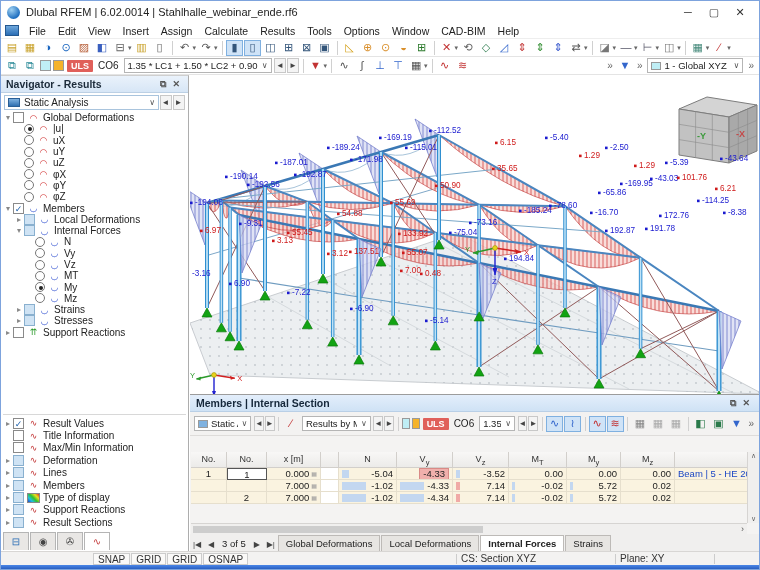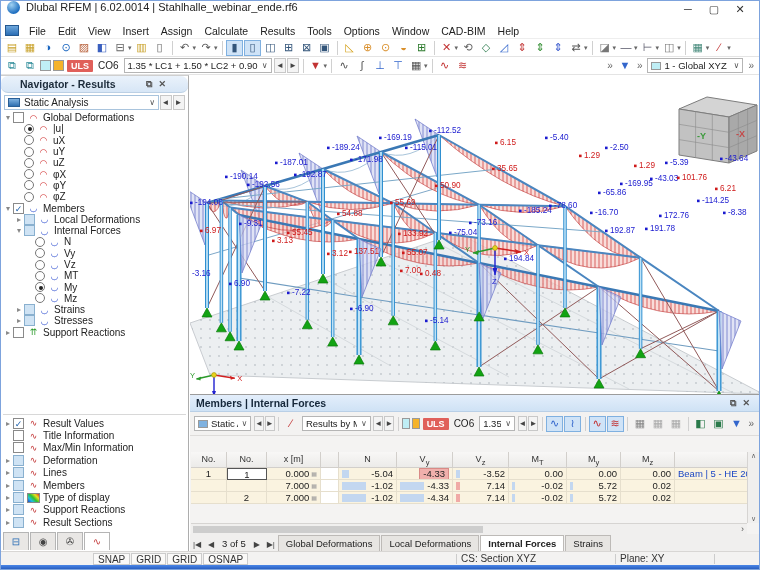--- a/index.html
+++ b/index.html
@@ -1,20 +1,20 @@
 <!DOCTYPE html>
 <html><head>
 <meta charset="utf-8">
 <style>
   html,body{margin:0;padding:0;background:#888;}
   *{box-sizing:border-box;}
   #win{position:relative;width:760px;height:570px;background:#fff;overflow:hidden;
        font-family:"Liberation Sans",sans-serif;color:#222;border:1px solid #7da3dd;}
   
-  .titlebar{height:22px;display:flex;align-items:flex-start;padding:0 6px;background:#fff;font-size:11px;}
+  .titlebar{height:22px;display:flex;align-items:center;padding:0 6px;background:#fff;font-size:11px;}
   .app-ico{width:13px;height:13px;border-radius:50%;background:radial-gradient(circle at 35% 30%,#9fd1f2,#1f6fc0 70%);margin-right:6px;flex:0 0 auto;}
   .title-text{flex:1;white-space:nowrap;overflow:hidden;}
   .winbtn{width:26px;text-align:center;font-size:11px;color:#333;padding:2px 0;}
   
   .menubar{height:16px;display:flex;align-items:center;font-size:10.5px;border-bottom:1px solid #eee;}
   .menubar .mico{width:14px;height:11px;background:linear-gradient(#6fa8dc,#2a6db5);border:1px solid #23578f;margin:0 4px;}
   .mitem{padding:0 6px;white-space:nowrap;}
   
   .tbar{height:18px;display:flex;align-items:center;padding:0 2px;border-bottom:1px solid #e4e4e4;font-size:10px;}
   .tbtn{min-width:17px;height:16px;display:flex;align-items:center;justify-content:center;font-size:11px;line-height:1;margin:0 0.5px;border:1px solid transparent;}
@@ -24,21 +24,21 @@
   .tsw{width:11px;height:11px;border:1px solid #999;margin:0 1px;}
   .tbadge{background:#e0605a;color:#fff;font-size:9px;font-weight:bold;padding:1px 4px;margin:0 2px;border-radius:1px;}
   .ttxt{font-size:10px;margin:0 3px;white-space:nowrap;}
   .tcombo{display:flex;align-items:center;border:1px solid #b5b5b5;background:#fff;height:15px;font-size:9.5px;padding:0 3px;margin:0 2px;white-space:nowrap;overflow:hidden;}
   .tcombo .arr{margin-left:4px;color:#555;font-size:8px;}
   .tnav{width:12px;height:15px;display:flex;align-items:center;justify-content:center;font-size:8px;color:#444;border:1px solid #c8c8c8;background:#f4f4f4;margin:0 0.5px;}
   .tch{color:#666;font-size:10px;margin:0 3px;}
   .tspacer{flex:1;}
   
   #left{position:absolute;top:74px;left:0;width:188px;bottom:18px;background:#fff;border-right:1px solid #adadad;border-top:1px solid #cfcfcf;}
-  .pn-title{height:17px;background:linear-gradient(#eaf2fb,#d7e6f6);display:flex;align-items:center;font-size:10.5px;font-weight:bold;color:#1c2b3a;padding:0 19px;border-bottom:1px solid #bcd0e4;border-radius:7px;}
+  .pn-title{height:17px;background:linear-gradient(#eaf2fb,#d7e6f6);display:flex;align-items:center;font-size:10.5px;font-weight:bold;color:#1c2b3a;padding:0 5px;border-bottom:1px solid #bcd0e4;}
   .pn-title .sp{flex:1;}
   .pn-ico{font-size:9px;color:#555;padding:0 3px;}
   .nav-combo{position:absolute;top:17px;left:0;right:0;height:19px;display:flex;align-items:center;padding:2px 3px;}
   .nav-combo .box{flex:1;display:flex;align-items:center;border:1px solid #a9c4dd;background:#fff;height:15px;font-size:10px;padding:0 3px;}
   .nav-combo .box .ci{width:12px;height:9px;background:linear-gradient(#7fb2e0,#2f6fb0);margin-right:4px;border:1px solid #2a5f96;}
   .nav-combo .box .arr{margin-left:auto;font-size:8px;color:#555;}
   .tree{position:absolute;left:2px;right:2px;overflow:hidden;}
   #tree1{top:36px;height:298px;}
   #tree2{top:338px;border-top:1px solid #d8d8d8;padding-top:2px;}
   .trow{display:flex;align-items:center;font-size:10px;white-space:nowrap;}
@@ -712,21 +712,21 @@
         <text x="284" y="150" font-size="8.2" fill="#1a1acf" font-family="&quot;Liberation Sans&quot;,sans-serif">-73.16</text>
         <rect x="533" y="136.6" width="2.6" height="2.6" fill="#1a1acf"></rect>
         <text x="538" y="140" font-size="8.2" fill="#1a1acf" font-family="&quot;Liberation Sans&quot;,sans-serif">-8.38</text>
         <rect x="-3" y="197.6" width="2.6" height="2.6" fill="#1a1acf"></rect>
         <text x="2" y="201" font-size="8.2" fill="#1a1acf" font-family="&quot;Liberation Sans&quot;,sans-serif">-3.16</text>
       </svg>
   </div>
 
   <div id="panel">
     <div class="pan-title">
-      <span>Members | Internal Forces</span>
+      <span>Members | Internal Section</span>
       <span style="flex:1"></span>
       <span class="pn-ico">⧉</span>
       <span class="pn-ico">✕</span>
     </div>
     <div class="pan-tbar" id="pan-tbar">
         <span class="tcombo" style="width: 86px;">
           <span style="width: 10px; height: 8px; border: 1px solid rgb(153, 153, 153); margin-right: 3px; background: rgb(127, 178, 224);"></span>
           <span style="overflow: hidden; white-space: nowrap; flex: 1 1 0%;">Static Analysis</span>
           <span class="arr">∨</span>
         </span>

